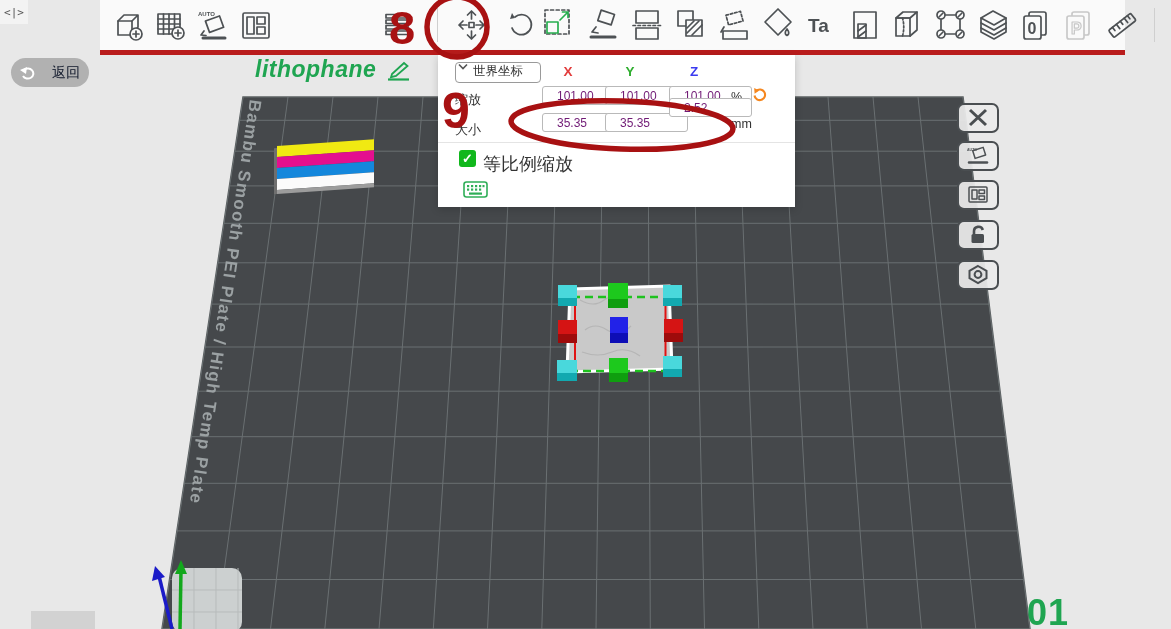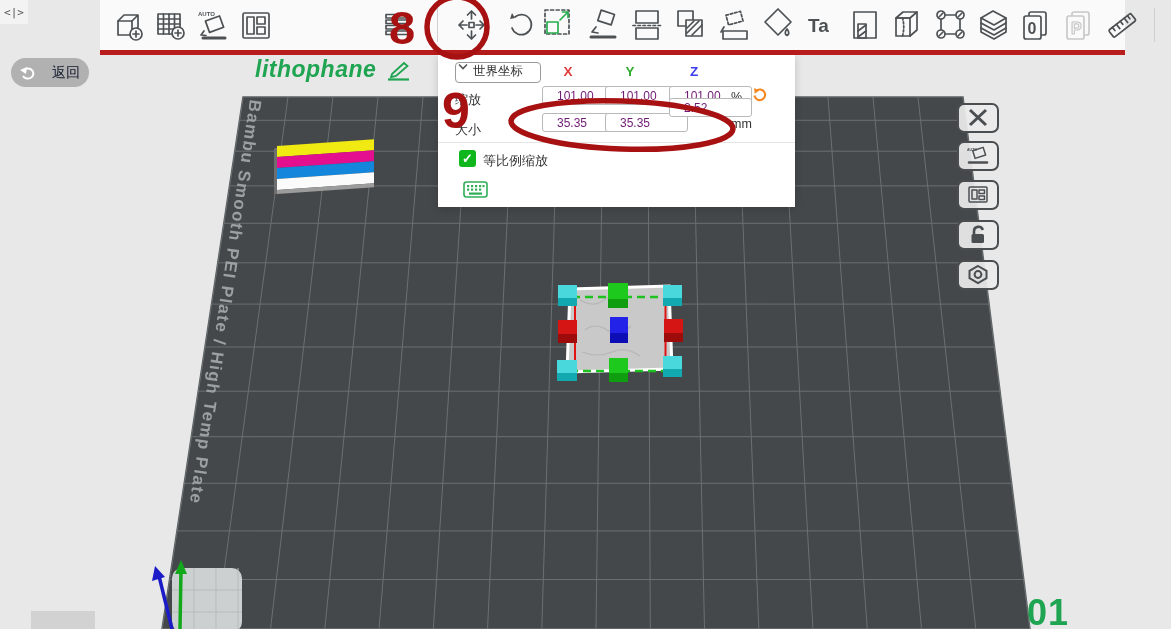--- a/index.html
+++ b/index.html
@@ -31,21 +31,21 @@
   
   #scale-panel{left:438px;top:55px;width:357px;height:152px;background:#fff;box-shadow:0 2px 8px rgba(0,0,0,.18);z-index:10;font-size:13px;color:#333}
   #coord-dd{position:absolute;left:17px;top:7px;width:86px;height:21px;border:1px solid #9a9a9a;border-radius:4px;background:#fff;display:flex;gap:5px;padding:0 2px;box-sizing:border-box;font-size:12.5px;cursor:pointer}
   .axis{position:absolute;top:9px;width:30px;text-align:center;font-size:13.5px;font-weight:bold}
   .ax-x{left:115px;color:#e23c3c}.ax-y{left:177px;color:#2fae2f}.ax-z{left:241px;color:#3b3bf0}
   .rowlab{position:absolute;left:17px;font-size:13px;color:#333}
   .num{position:absolute;width:53px;height:17px;border:1px solid #b9b9b9;border-radius:3px;font:12px "Liberation Sans",sans-serif;padding:0 14px;color:#701a75;box-sizing:content-box}
   .unit{position:absolute;left:293px;font-size:12.5px;color:#333}
   #panel-divider{position:absolute;left:0;top:87px;width:357px;border-top:1px solid #e4e4e4}
   #uniform-cb{position:absolute;left:21px;top:95px;width:17px;height:17px;background:#10b71c;border-radius:3px;color:#fff;font-size:13px;font-weight:bold;display:flex;align-items:center;justify-content:center;cursor:pointer}
-  #uniform-label{position:absolute;left:45px;top:97px;font-size:13px}
+  #uniform-label{position:absolute;left:45px;top:97px;font-size:18px}
   #kbd-icon{position:absolute;left:25px;top:126px;cursor:pointer}
 
   
   #plate-number{left:1027px;top:592px;color:#1fa551;font-size:36px;font-weight:bold;z-index:4;letter-spacing:1px}
   #bottom-left-box{left:31px;top:611px;width:64px;height:18px;background:#d2d2d2;z-index:4}
 
   
   #anno-svg{position:absolute;left:0;top:0;z-index:30;pointer-events:none}
   .anno-num{position:absolute;color:#a81112;font-weight:800;z-index:31;pointer-events:none;font-family:"Liberation Sans",sans-serif}
   #anno-8{left:389px;top:0px;font-size:47px}

